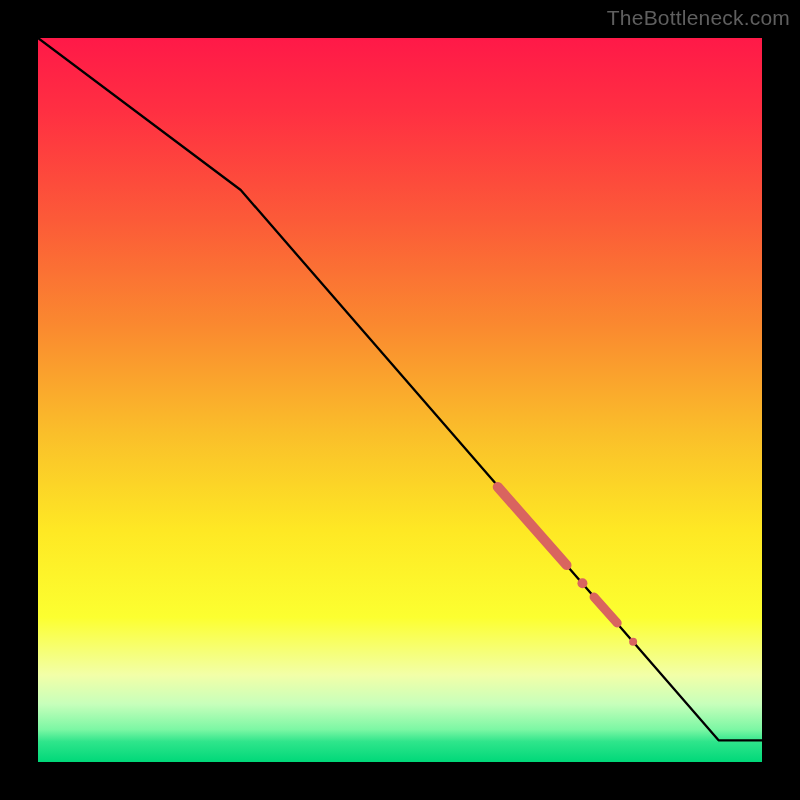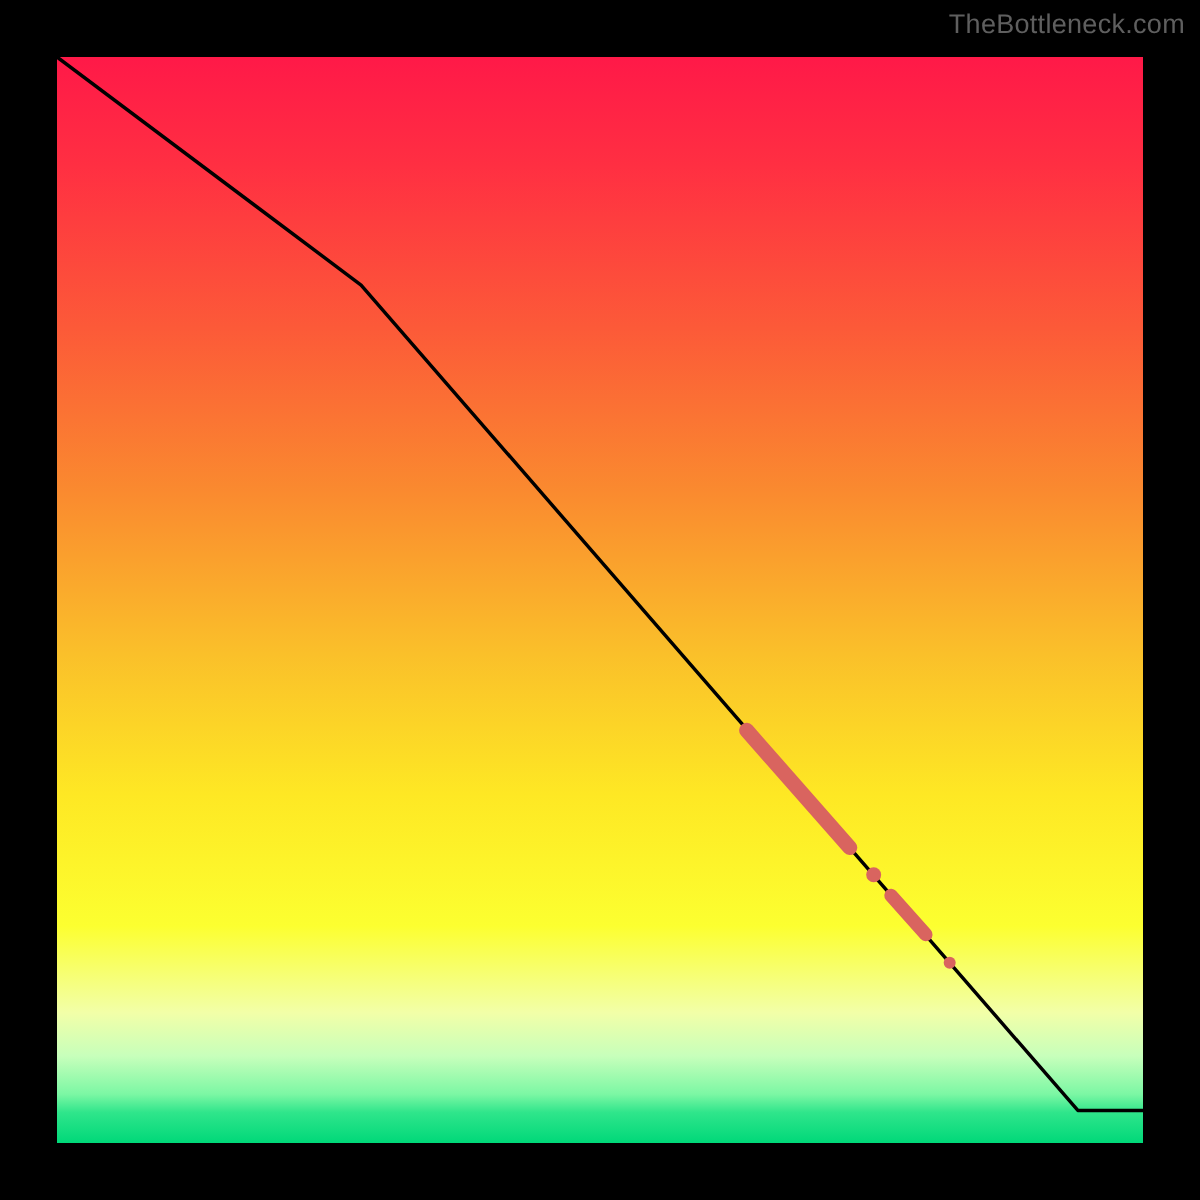--- a/index.html
+++ b/index.html
@@ -31,21 +31,21 @@
   .curve-layer {
     position: absolute;
     inset: 0;
     pointer-events: none;
   }
   .watermark {
     position: absolute;
     top: 6px;
     right: 10px;
     color: #5f5f5f;
-    font-size: 18px;
+    font-size: 21px;
     font-weight: 500;
     letter-spacing: 0.2px;
     user-select: none;
   }
 </style>
 </head>
 <body>
 
 <div class="stage">
   <div class="watermark">TheBottleneck.com</div>

